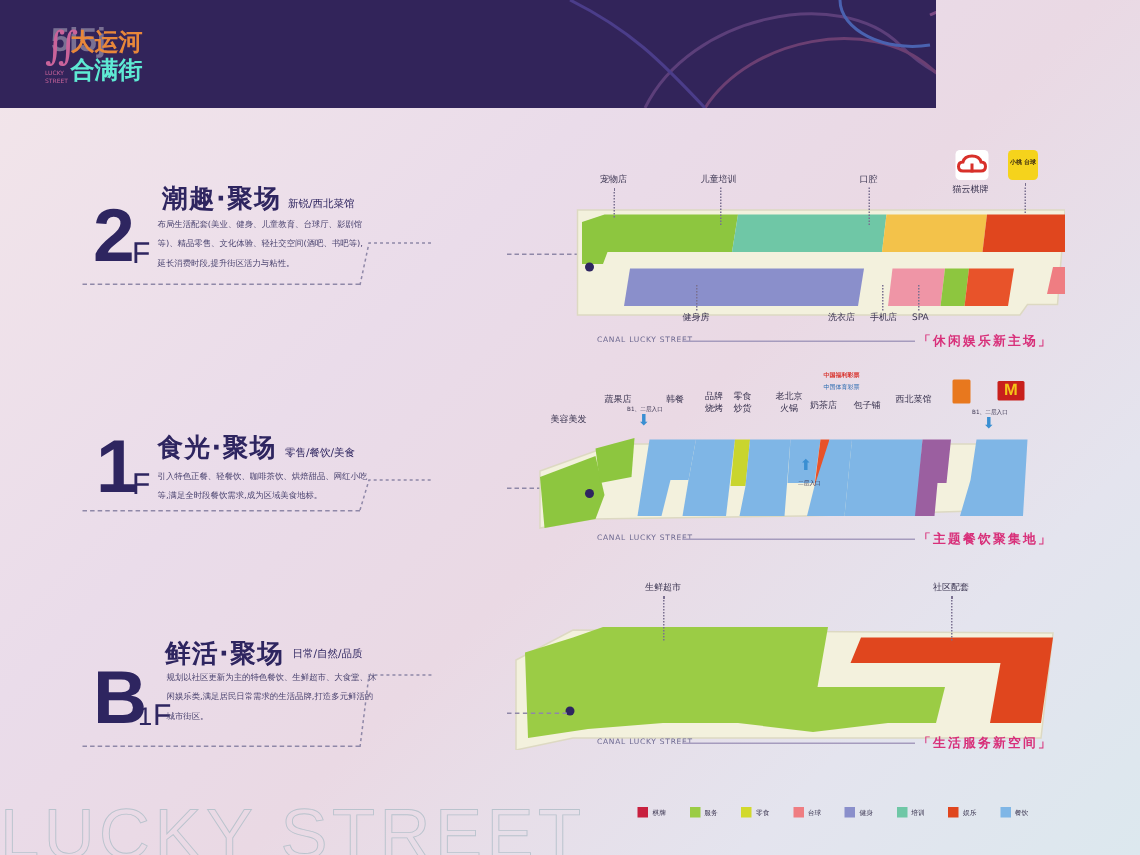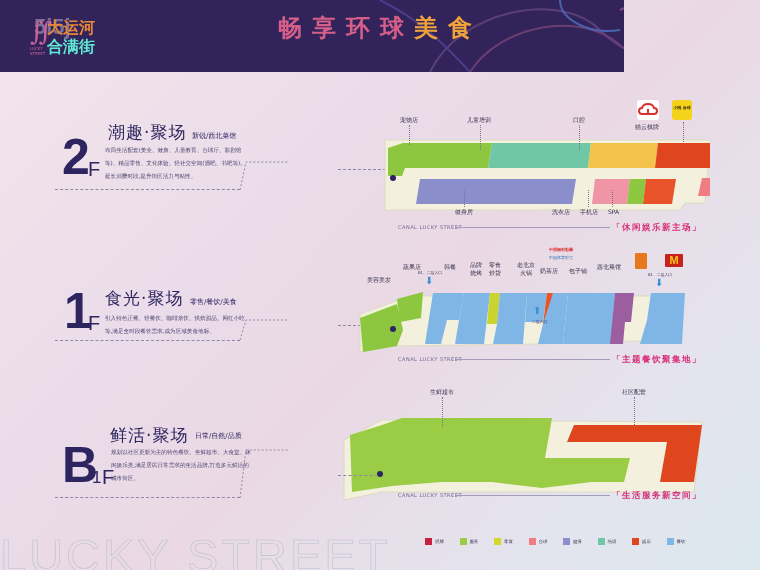--- a/index.html
+++ b/index.html
@@ -19,21 +19,21 @@
   .logo .l1 { position:absolute; left:17px; top:4px; font-size:16px; font-weight:bold; color:#e8873a; letter-spacing:0px; }
   .logo .l2 { position:absolute; left:17px; top:23px; font-size:16px; font-weight:bold; color:#5eead4; }
   .logo .sub { position:absolute; left:0; top:32px; font-size:4px; color:#c9639a; width:14px; line-height:5px; }
   .title { position:absolute; left:0; width:760px; top:12px; text-align:center; font-size:24px; font-weight:bold; letter-spacing:10px; }
   .title span.a { color:#d65f8a; }
   .title span.b { color:#f0a23a; }
   .subtitle { position:absolute; left:0; width:760px; top:46px; text-align:center; font-family:"DejaVu Serif", serif; font-size:11px; color:#ffffff; letter-spacing:4px; }
 
   .floor-num { position:absolute; color:#2e2560; font-weight:bold; font-family:"Liberation Sans", sans-serif; }
   .floor-f { position:absolute; color:#2e2560; font-family:"Liberation Sans", sans-serif; font-size:20px; }
-  .floor-title { position:absolute; color:#2e2560; font-size:17px; font-weight:normal; letter-spacing:1px; }
+  .floor-title { position:absolute; color:#2e2560; font-size:17px; font-weight:bold; letter-spacing:1px; }
   .floor-tag { position:absolute; color:#2e2560; font-size:7px; }
   .floor-desc { position:absolute; color:#4b4470; font-size:5.6px; line-height:13px; width:140px; }
   .dash-line { position:absolute; border-top:1px dashed #8f88a8; height:0; }
   .dash-diag { position:absolute; }
 
   .plan { position:absolute; }
   .lbl { position:absolute; font-size:6px; color:#3a3450; white-space:nowrap; text-align:center; line-height:8px; }
   .leader { position:absolute; border-left:1px dotted #7a7090; width:0; }
   .canal { position:absolute; font-size:5px; color:#6c6890; letter-spacing:0.5px; }
   .canal-line { position:absolute; height:1px; background:#a59bbd; }
@@ -65,23 +65,20 @@
       <path d="M560 0 C 560 20, 590 35, 620 30" stroke="#4a62b0"></path>
     </g>
   </svg>
   <div class="watermark" style="left:34px;top:14px;font-size:22px;">5i5j</div>
   <div class="logo">
     <span class="mark">∬</span>
     <span class="l1">大运河</span>
     <span class="l2">合满街</span>
     <span class="sub">LUCKY STREET</span>
   </div>
-  <div class="title">
-    <span class="a">畅享</span><span class="a">环球</span><span class="b">美食</span>
-  </div>
 </div>
 
 <div class="floor-num" style="left:62px;top:128px;font-size:50px;">2</div>
 <div class="floor-f" style="left:88px;top:158px;">F</div>
 <div class="floor-title" style="left:108px;top:121px;">潮趣·聚场</div>
 <div class="floor-tag" style="left:192px;top:131px;">新锐/西北菜馆</div>
 <div class="floor-desc" style="left:105px;top:144px;">布局生活配套(美业、健身、儿童教育、台球厅、影剧馆等)、精品零售、文化体验、轻社交空间(酒吧、书吧等),延长消费时段,提升街区活力与粘性。</div>
 <div class="dash-line" style="left:55px;top:189px;width:185px;"></div>
 <svg class="dash-diag" style="left:238px;top:160px;" width="140" height="32">
   <path d="M2 30 L8 2 L50 2" stroke="#8f88a8" stroke-dasharray="2,2" fill="none"></path>

